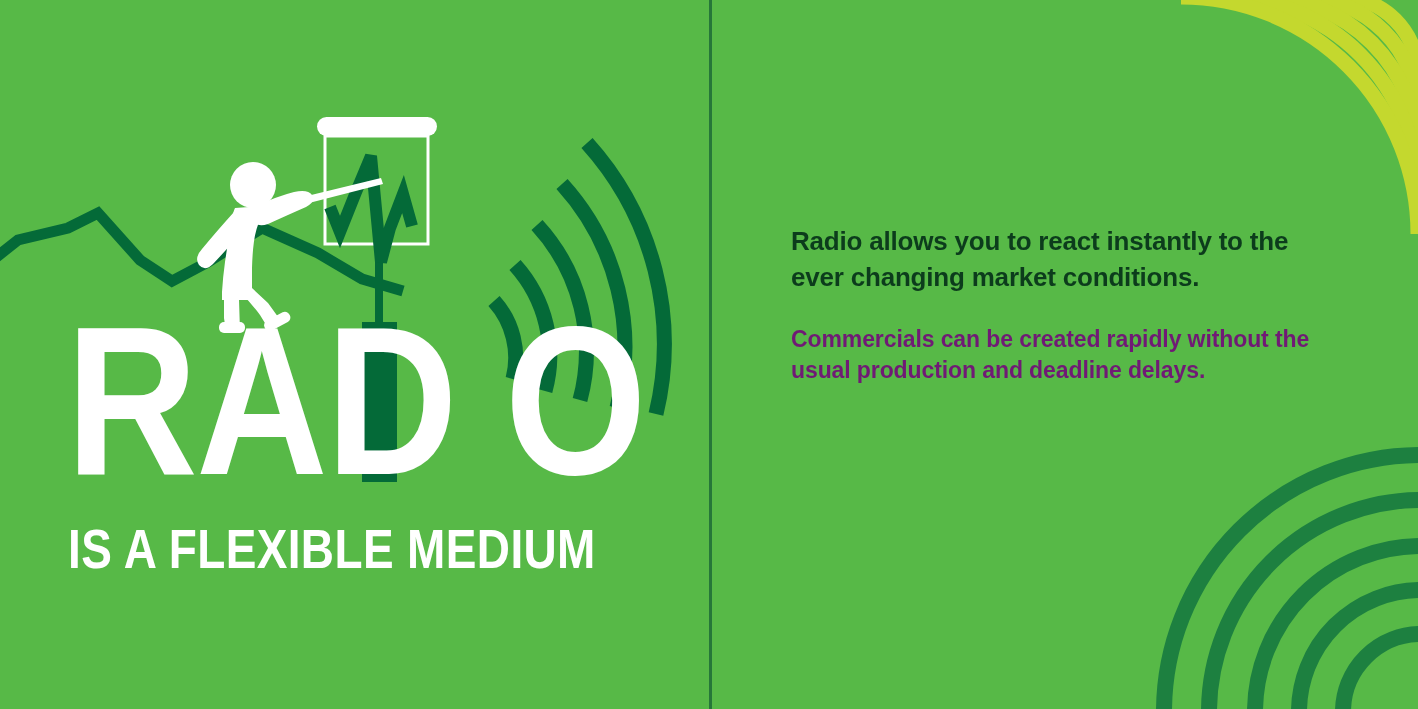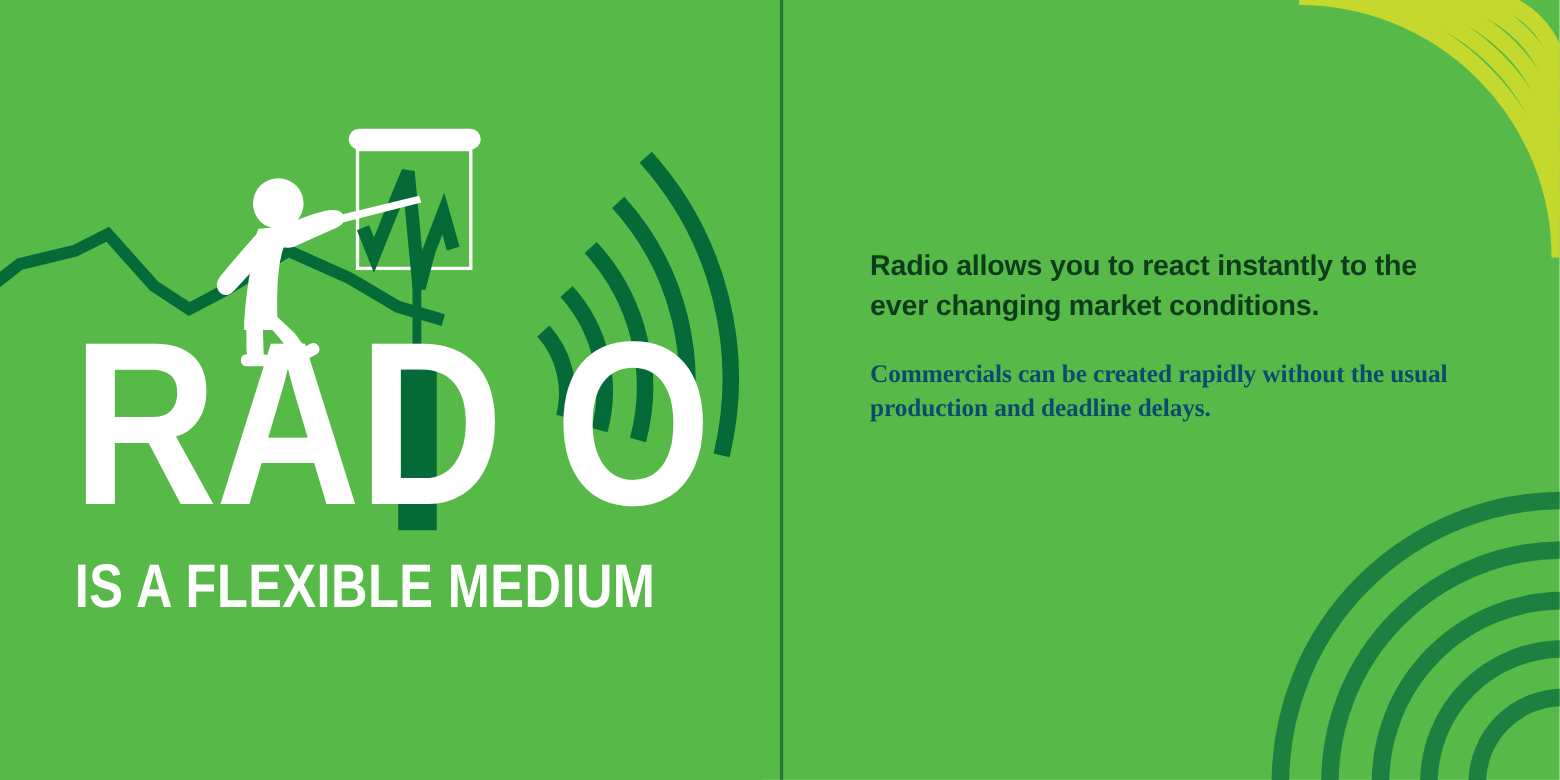--- a/index.html
+++ b/index.html
@@ -35,21 +35,21 @@
     top: 0; left: 0;
     width: 1418px;
     height: 709px;
     pointer-events: none;
   }
 
   
   .brand-wrap {
     position: absolute;
     left: 66px;
-    top: 300px;
+    top: 316px;
     width: 600px;
   }
   .brand-word {
     font-family: "Liberation Sans Narrow", "Liberation Sans", sans-serif;
     font-weight: 700;
     font-size: 212px;
     line-height: .80;
     letter-spacing: -2px;
     color: #ffffff;
     margin: 0;
@@ -87,23 +87,22 @@
     line-height: 1.38;
     font-weight: 700;
     color: #0c3c1c;
     letter-spacing: -.2px;
   }
   .copy-body {
     margin: 28px 0 0 0;
     font-size: 23px;
     line-height: 1.35;
     font-weight: 700;
-    color: #0c4a6e;
+    color: #701a75;
     letter-spacing: -.1px;
-    font-family: Liberation Serif, serif;
   }
 </style>
 </head>
 <body>
 
 <div id="poster">
 
   <svg class="layer" viewBox="0 0 1418 709" xmlns="http://www.w3.org/2000/svg">
 
     <polyline points="-10,262 18,240 68,228 98,213 140,260 172,281 208,262 262,228 318,253 362,279 403,291" fill="none" stroke="#046A38" stroke-width="11" stroke-linejoin="miter" stroke-linecap="butt"></polyline>

